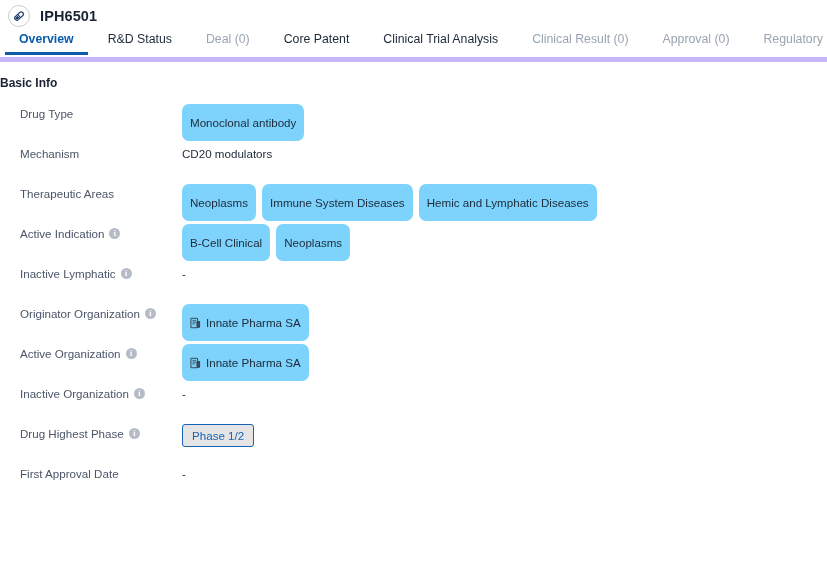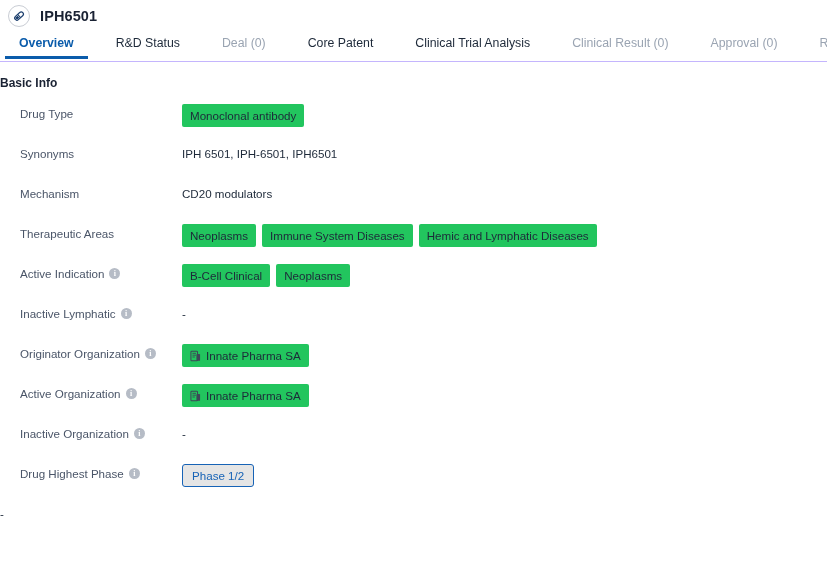--- a/index.html
+++ b/index.html
@@ -46,25 +46,25 @@
     font-weight: bold;
     color: #1a2233;
     letter-spacing: 0.1px;
     white-space: nowrap;
   }
 
   
   .tabs {
     position: relative;
     display: flex;
-    align-items: center;
+    align-items: flex-start;
     height: 30px;
     padding: 0 0 0 2px;
-    border-bottom: 1px solid #c4b5fd;
-    gap: 8px;
+    border-bottom: 5px solid #c4b5fd;
+    gap: 0;
   }
   .tab {
     position: relative;
     font-size: 12.3px;
     color: #1d2939;
     padding: 0 17px 8px 17px;
     white-space: nowrap;
     cursor: pointer;
     line-height: 14px;
   }
@@ -130,23 +130,23 @@
     text-align: center;
     flex: none;
     font-family: "Liberation Serif", serif;
     cursor: pointer;
   }
 
   .chip {
     display: inline-flex;
     align-items: center;
     gap: 5px;
-    background: #22c55e;
-    border-radius: 2px;
-    padding: 4px 8px;
+    background: #7dd3fc;
+    border-radius: 7px;
+    padding: 11px 8px;
     font-size: 11.6px;
     color: #1d2939;
     line-height: 15px;
     white-space: nowrap;
     cursor: pointer;
   }
   .chip .org-glyph {
     width: 11px;
     height: 12px;
     flex: none;
@@ -214,28 +214,20 @@
             <span>Drug Type</span>
           </div>
           <div class="row-value">
             <span class="chip">
               <span>Monoclonal antibody</span>
             </span>
           </div>
         </div>
         <div class="row">
           <div class="row-label">
-            <span>Synonyms</span>
-          </div>
-          <div class="row-value">
-            <span class="plain-text">IPH 6501,  IPH-6501,  IPH6501</span>
-          </div>
-        </div>
-        <div class="row">
-          <div class="row-label">
             <span>Mechanism</span>
           </div>
           <div class="row-value">
             <span class="plain-text">CD20 modulators</span>
           </div>
         </div>
         <div class="row">
           <div class="row-label">
             <span>Therapeutic Areas</span>
           </div>
@@ -324,20 +316,23 @@
             <span>Drug Highest Phase</span>
             <span class="info-icon">i</span>
           </div>
           <div class="row-value">
             <span class="phase-badge">
               <span>Phase 1/2</span>
             </span>
           </div>
         </div>
         <div class="row">
+          <div class="row-label">
+            <span>First Approval Date</span>
+          </div>
           <div class="row-value">
             <span class="dash">-</span>
           </div>
         </div>
       </div>
   </div>
 
 </div>
 
 </body></html>

